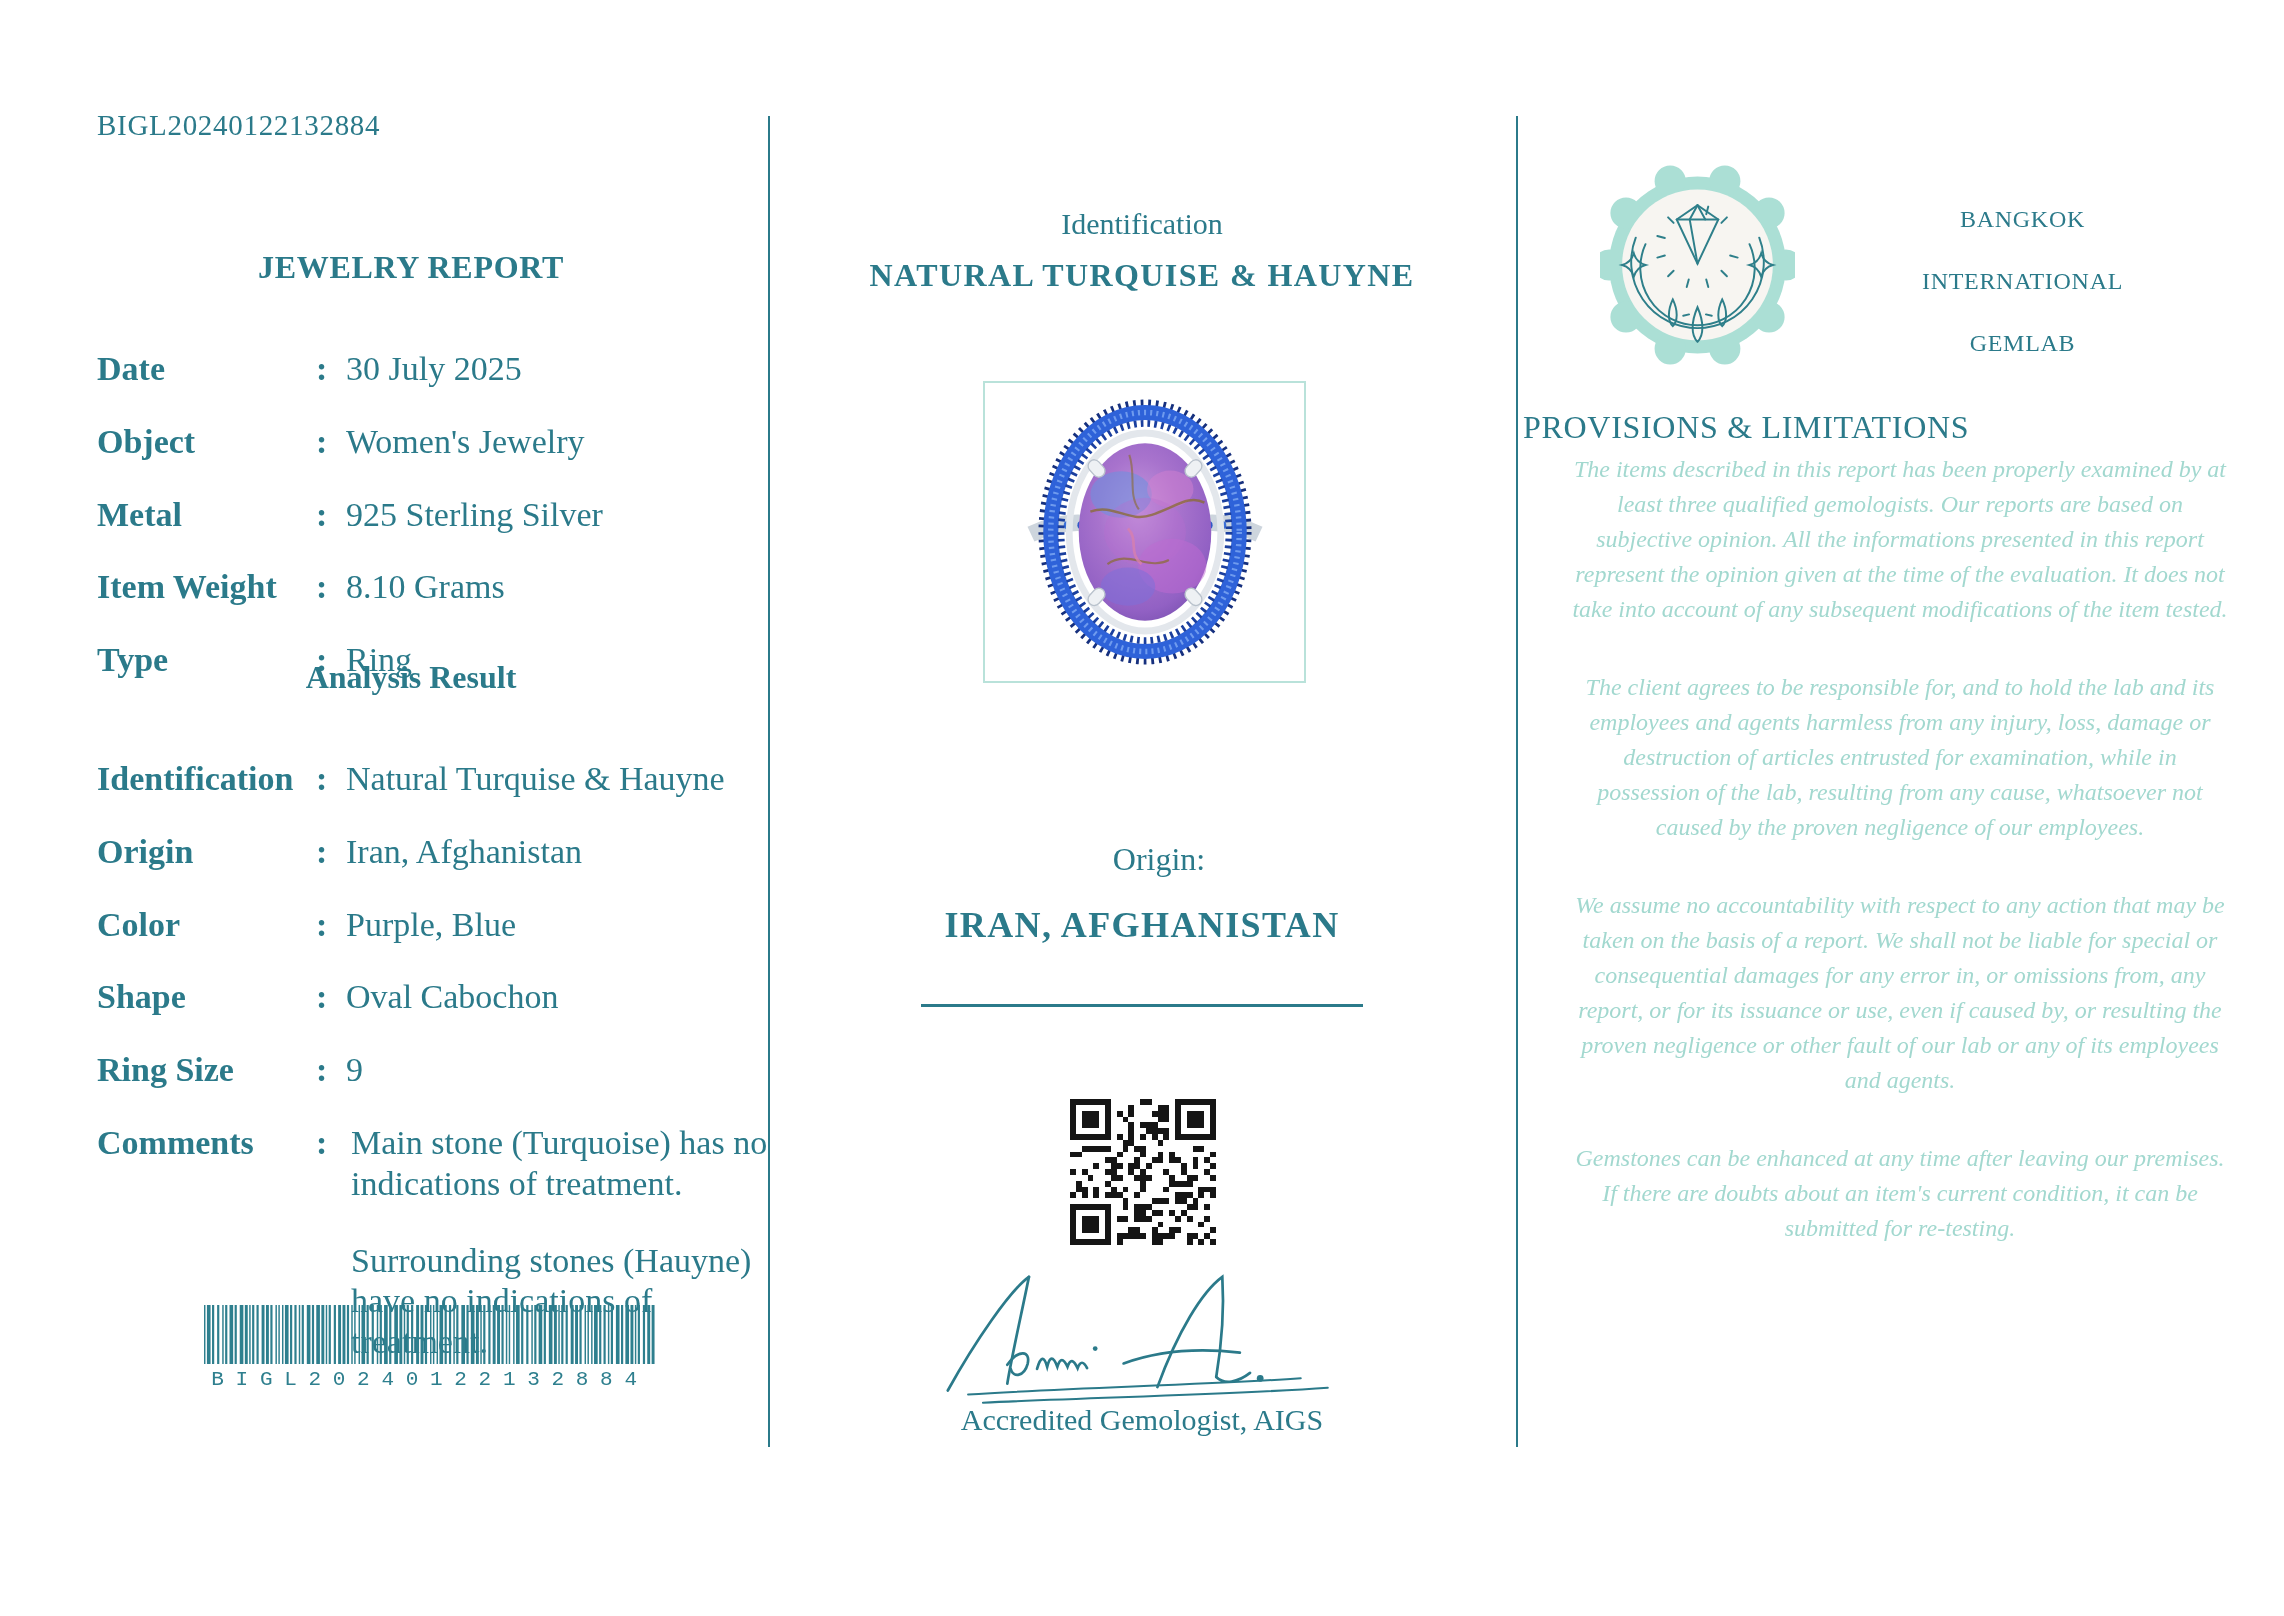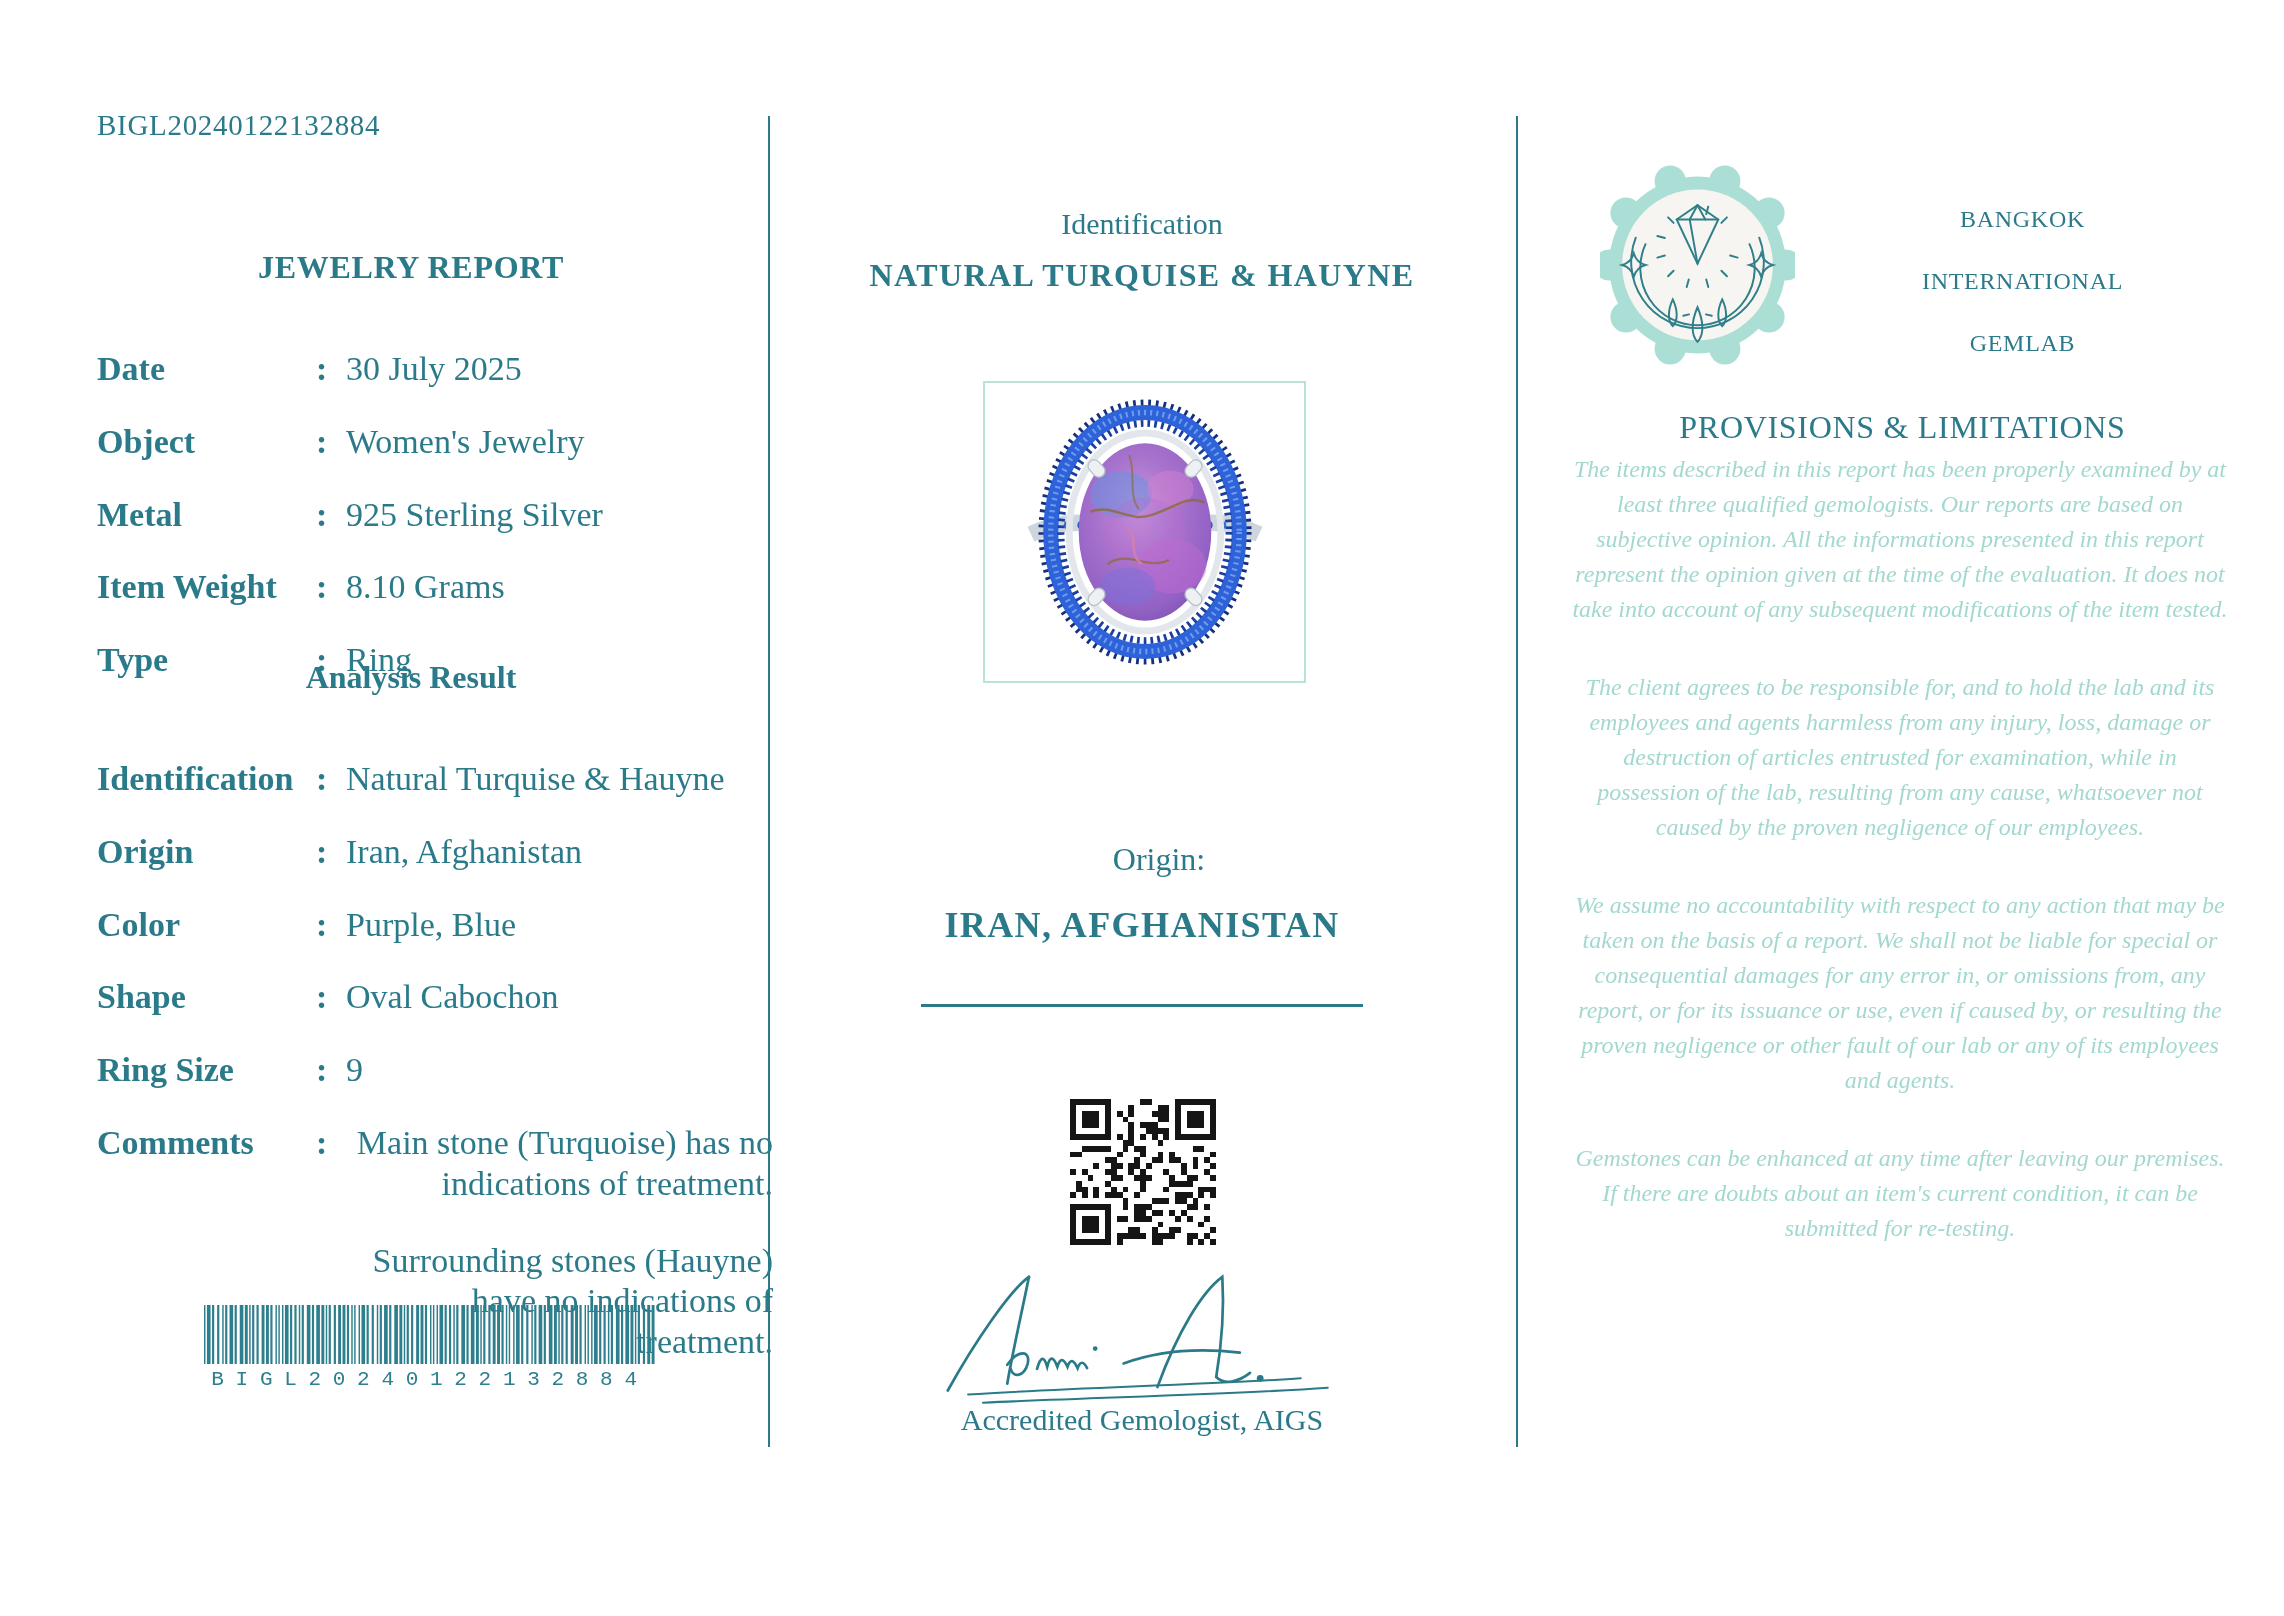--- a/index.html
+++ b/index.html
@@ -18,21 +18,21 @@
   .report-no{position:absolute;left:97px;top:109px;font-size:29px;letter-spacing:0.7px;color:var(--teal);}
   .l-title{position:absolute;left:97px;top:228px;width:628px;text-align:center;
            font-size:32px;font-weight:700;letter-spacing:0.7px;}
   .kv-grid{position:absolute;left:97px;width:690px;}
   .kv-grid.details{top:349px;}
   .kv-grid.analysis{top:759px;}
   .kv-row{display:grid;grid-template-columns:219px 30px 427px;margin-bottom:32px;
           font-size:34px;line-height:1.2;}
   .kv-label{font-weight:700;}
   .kv-colon{font-weight:700;}
-  .kv-value p{margin:0 0 36px 5px;text-align:right;}
+  .kv-value p{margin:0 0 36px 5px;}
   .kv-value p:last-child{margin-bottom:0;}
   .l-analysis-title{position:absolute;left:97px;top:632px;width:628px;text-align:center;
                     font-size:32px;font-weight:700;}
   .barcode{position:absolute;left:204px;top:1305px;width:452px;}
   .barcode svg{width:452px;height:59px;display:block;}
   .barcode svg rect{fill:var(--barcode);}
   .barcode-text{margin-top:4.1px;font-family:"Liberation Mono", monospace;font-size:21px;
                 letter-spacing:11.7px;color:var(--barcode);text-align:center;white-space:nowrap;}
 
   
@@ -53,21 +53,21 @@
   .signature{position:absolute;left:148px;top:1262px;width:449px;height:142px;}
   .signature path{stroke:var(--teal);stroke-width:4;fill:none;stroke-linecap:round;}
   .signature .thin{stroke-width:3;}
   .signature circle{fill:var(--teal);}
   .m-signer{position:absolute;left:0;top:1403px;width:100%;text-align:center;font-size:30px;}
 
   
   .logo{position:absolute;left:1600px;top:164px;width:195px;height:202px;}
   .lab-name{position:absolute;left:1805px;top:188px;width:435px;text-align:center;
             font-size:24px;line-height:62px;letter-spacing:0.7px;}
-  .prov-title{position:absolute;left:1523px;top:409px;width:759px;text-align:center;
+  .prov-title{position:absolute;left:1523px;top:409px;width:759px;text-align:left;
               font-size:32px;letter-spacing:0.7px;}
   .prov-wrap{position:absolute;left:1572px;top:452px;width:656px;text-align:center;}
   .prov-wrap p{margin:0 0 43px 0;font-style:italic;font-size:24px;line-height:35px;color:var(--light);}
 </style>
 </head>
 <body>
 
 <div id="canvas">
 
   <div class="report-no">BIGL20240122132884</div>

